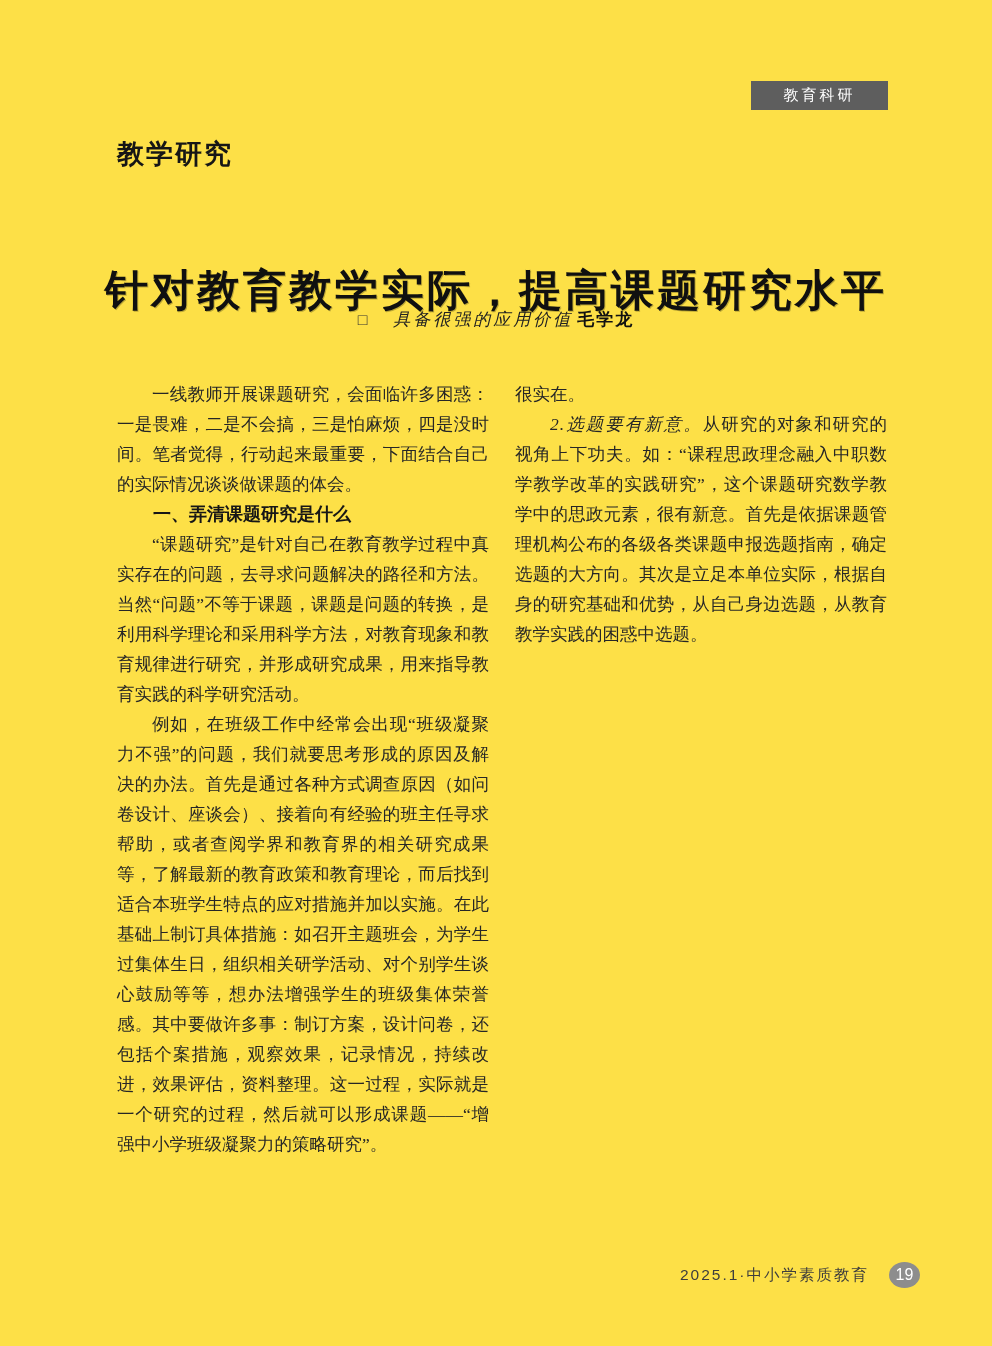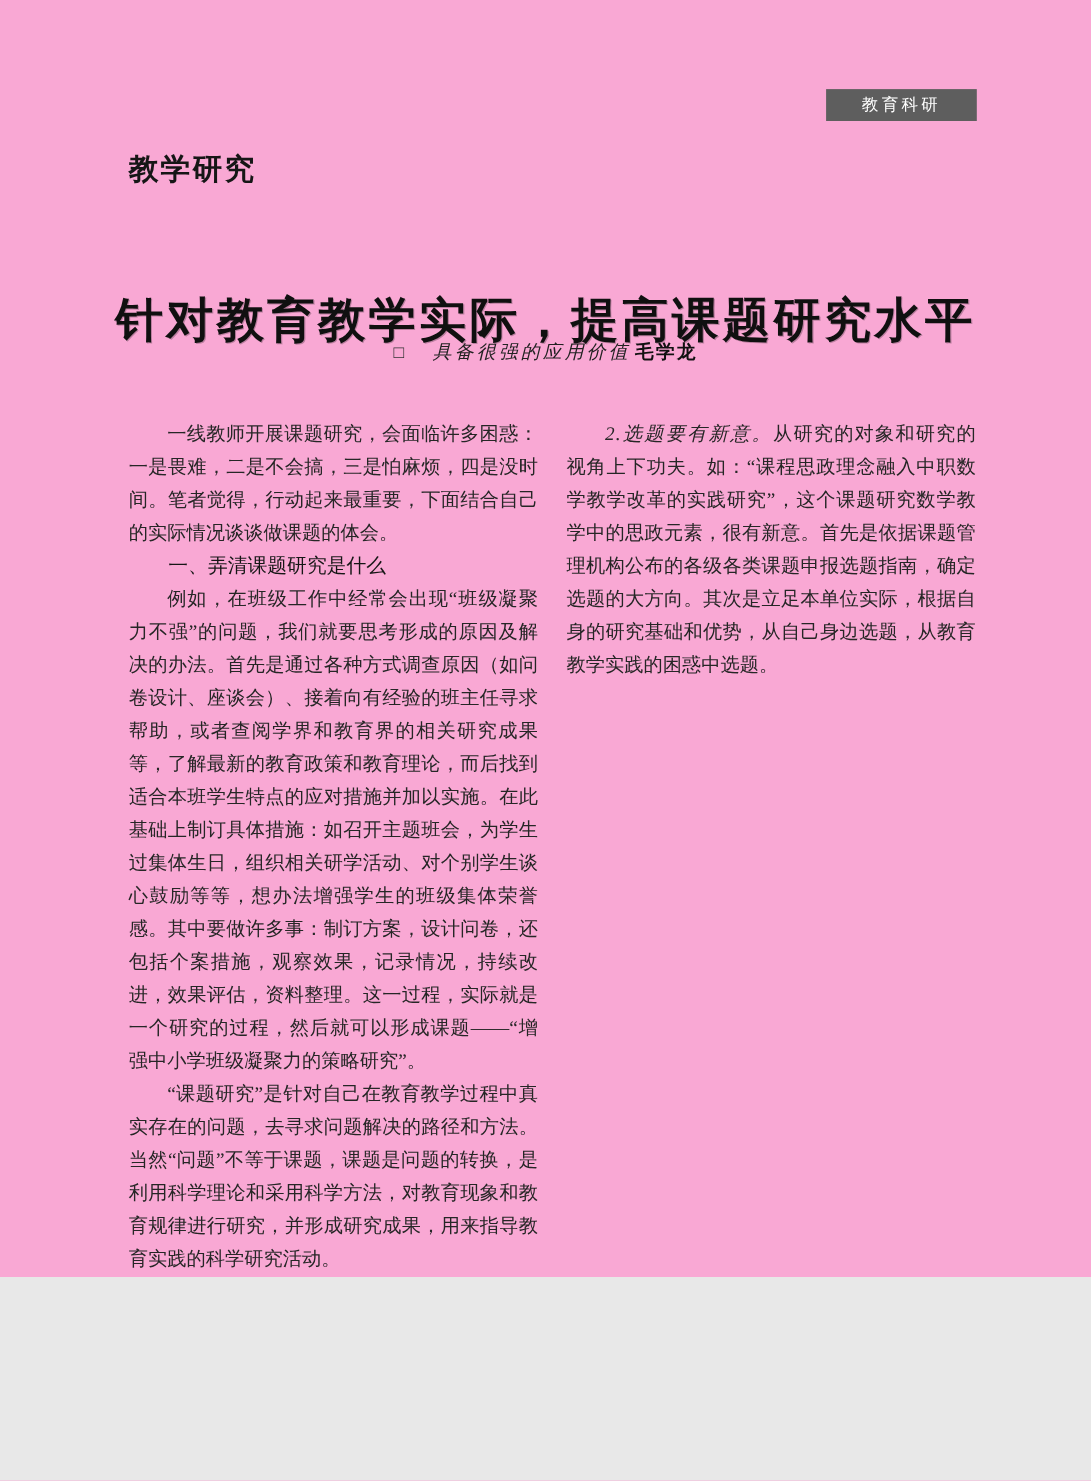--- a/index.html
+++ b/index.html
@@ -1,18 +1,18 @@
 <!DOCTYPE html>
 <html lang="zh"><head>
 <meta charset="utf-8">
 <style>
   html,body { margin:0; padding:0; background:#e8e8e8; }
   .page {
-    position:relative; width:992px; height:1161px; margin:0 auto;
-    background:#f9a8d4; overflow:hidden;
+    position:relative; width:992px; height:1346px; margin:0 auto;
+    background:#fde047; overflow:hidden;
     font-family:"Liberation Serif","DejaVu Serif",serif; color:#262626;
   }
   .category-badge {
     position:absolute; top:81px; left:751px; width:137px; height:29px;
     background:#5e5e5e; color:#ffffff;
     font-family:"Liberation Sans","DejaVu Sans",sans-serif;
     font-size:15px; letter-spacing:3px;
     display:flex; align-items:center; justify-content:center;
   }
   .section-label {
@@ -39,21 +39,21 @@
   }
   .columns {
     position:absolute; top:379px; left:117px; width:770px;
     display:flex; gap:26px;
   }
   .col { width:372px; font-size:17.5px; line-height:30px; text-align:justify; }
   .col p { margin:0; text-indent:2em; }
   .col p.continuation { text-indent:0; }
   .col .heading {
     font-family:"Liberation Sans","DejaVu Sans",sans-serif;
-    font-weight:normal; font-size:18px; text-indent:2em;
+    font-weight:bold; font-size:18px; text-indent:2em;
     margin:0; color:#161616; line-height:30px;
   }
   .lead { font-style:italic; letter-spacing:1px; }
   .footer {
     position:absolute; top:1260px; left:117px; width:803px; height:30px;
     display:flex; align-items:center; justify-content:flex-end; gap:20px;
   }
   .footer .issue {
     font-family:"Liberation Sans","DejaVu Sans",sans-serif;
     font-size:15.5px; color:#3d3d3d; letter-spacing:2px;
@@ -78,25 +78,26 @@
 
   <div class="byline">
     <span class="marker">□</span><span class="affiliation">具备很强的应用价值</span><span class="author">毛学龙</span>
   </div>
 
   <div class="columns">
 
     <div class="col">
       <p>一线教师开展课题研究，会面临许多困惑：一是畏难，二是不会搞，三是怕麻烦，四是没时间。笔者觉得，行动起来最重要，下面结合自己的实际情况谈谈做课题的体会。</p>
       <p class="heading">一、弄清课题研究是什么</p>
+      <p>“课题研究”是针对自己在教育教学过程中真实存在的问题，去寻求问题解决的路径和方法。当然“问题”不等于课题，课题是问题的转换，是利用科学理论和采用科学方法，对教育现象和教育规律进行研究，并形成研究成果，用来指导教育实践的科学研究活动。</p>
       <p>例如，在班级工作中经常会出现“班级凝聚力不强”的问题，我们就要思考形成的原因及解决的办法。首先是通过各种方式调查原因（如问卷设计、座谈会）、接着向有经验的班主任寻求帮助，或者查阅学界和教育界的相关研究成果等，了解最新的教育政策和教育理论，而后找到适合本班学生特点的应对措施并加以实施。在此基础上制订具体措施：如召开主题班会，为学生过集体生日，组织相关研学活动、对个别学生谈心鼓励等等，想办法增强学生的班级集体荣誉感。其中要做许多事：制订方案，设计问卷，还包括个案措施，观察效果，记录情况，持续改进，效果评估，资料整理。这一过程，实际就是一个研究的过程，然后就可以形成课题——“增强中小学班级凝聚力的策略研究”。</p>
-      <p>“课题研究”是针对自己在教育教学过程中真实存在的问题，去寻求问题解决的路径和方法。当然“问题”不等于课题，课题是问题的转换，是利用科学理论和采用科学方法，对教育现象和教育规律进行研究，并形成研究成果，用来指导教育实践的科学研究活动。</p>
     </div>
 
     <div class="col">
+      <p class="continuation">很实在。</p>
       <p><span class="lead">2.选题要有新意。</span><span>从研究的对象和研究的视角上下功夫。如：“课程思政理念融入中职数学教学改革的实践研究”，这个课题研究数学教学中的思政元素，很有新意。首先是依据课题管理机构公布的各级各类课题申报选题指南，确定选题的大方向。其次是立足本单位实际，根据自身的研究基础和优势，从自己身边选题，从教育教学实践的困惑中选题。</span></p>
     </div>
 
   </div>
 
   <div class="footer">
     <span class="issue">2025.1·中小学素质教育</span>
     <span class="page-number-badge">19</span>
   </div>
 

